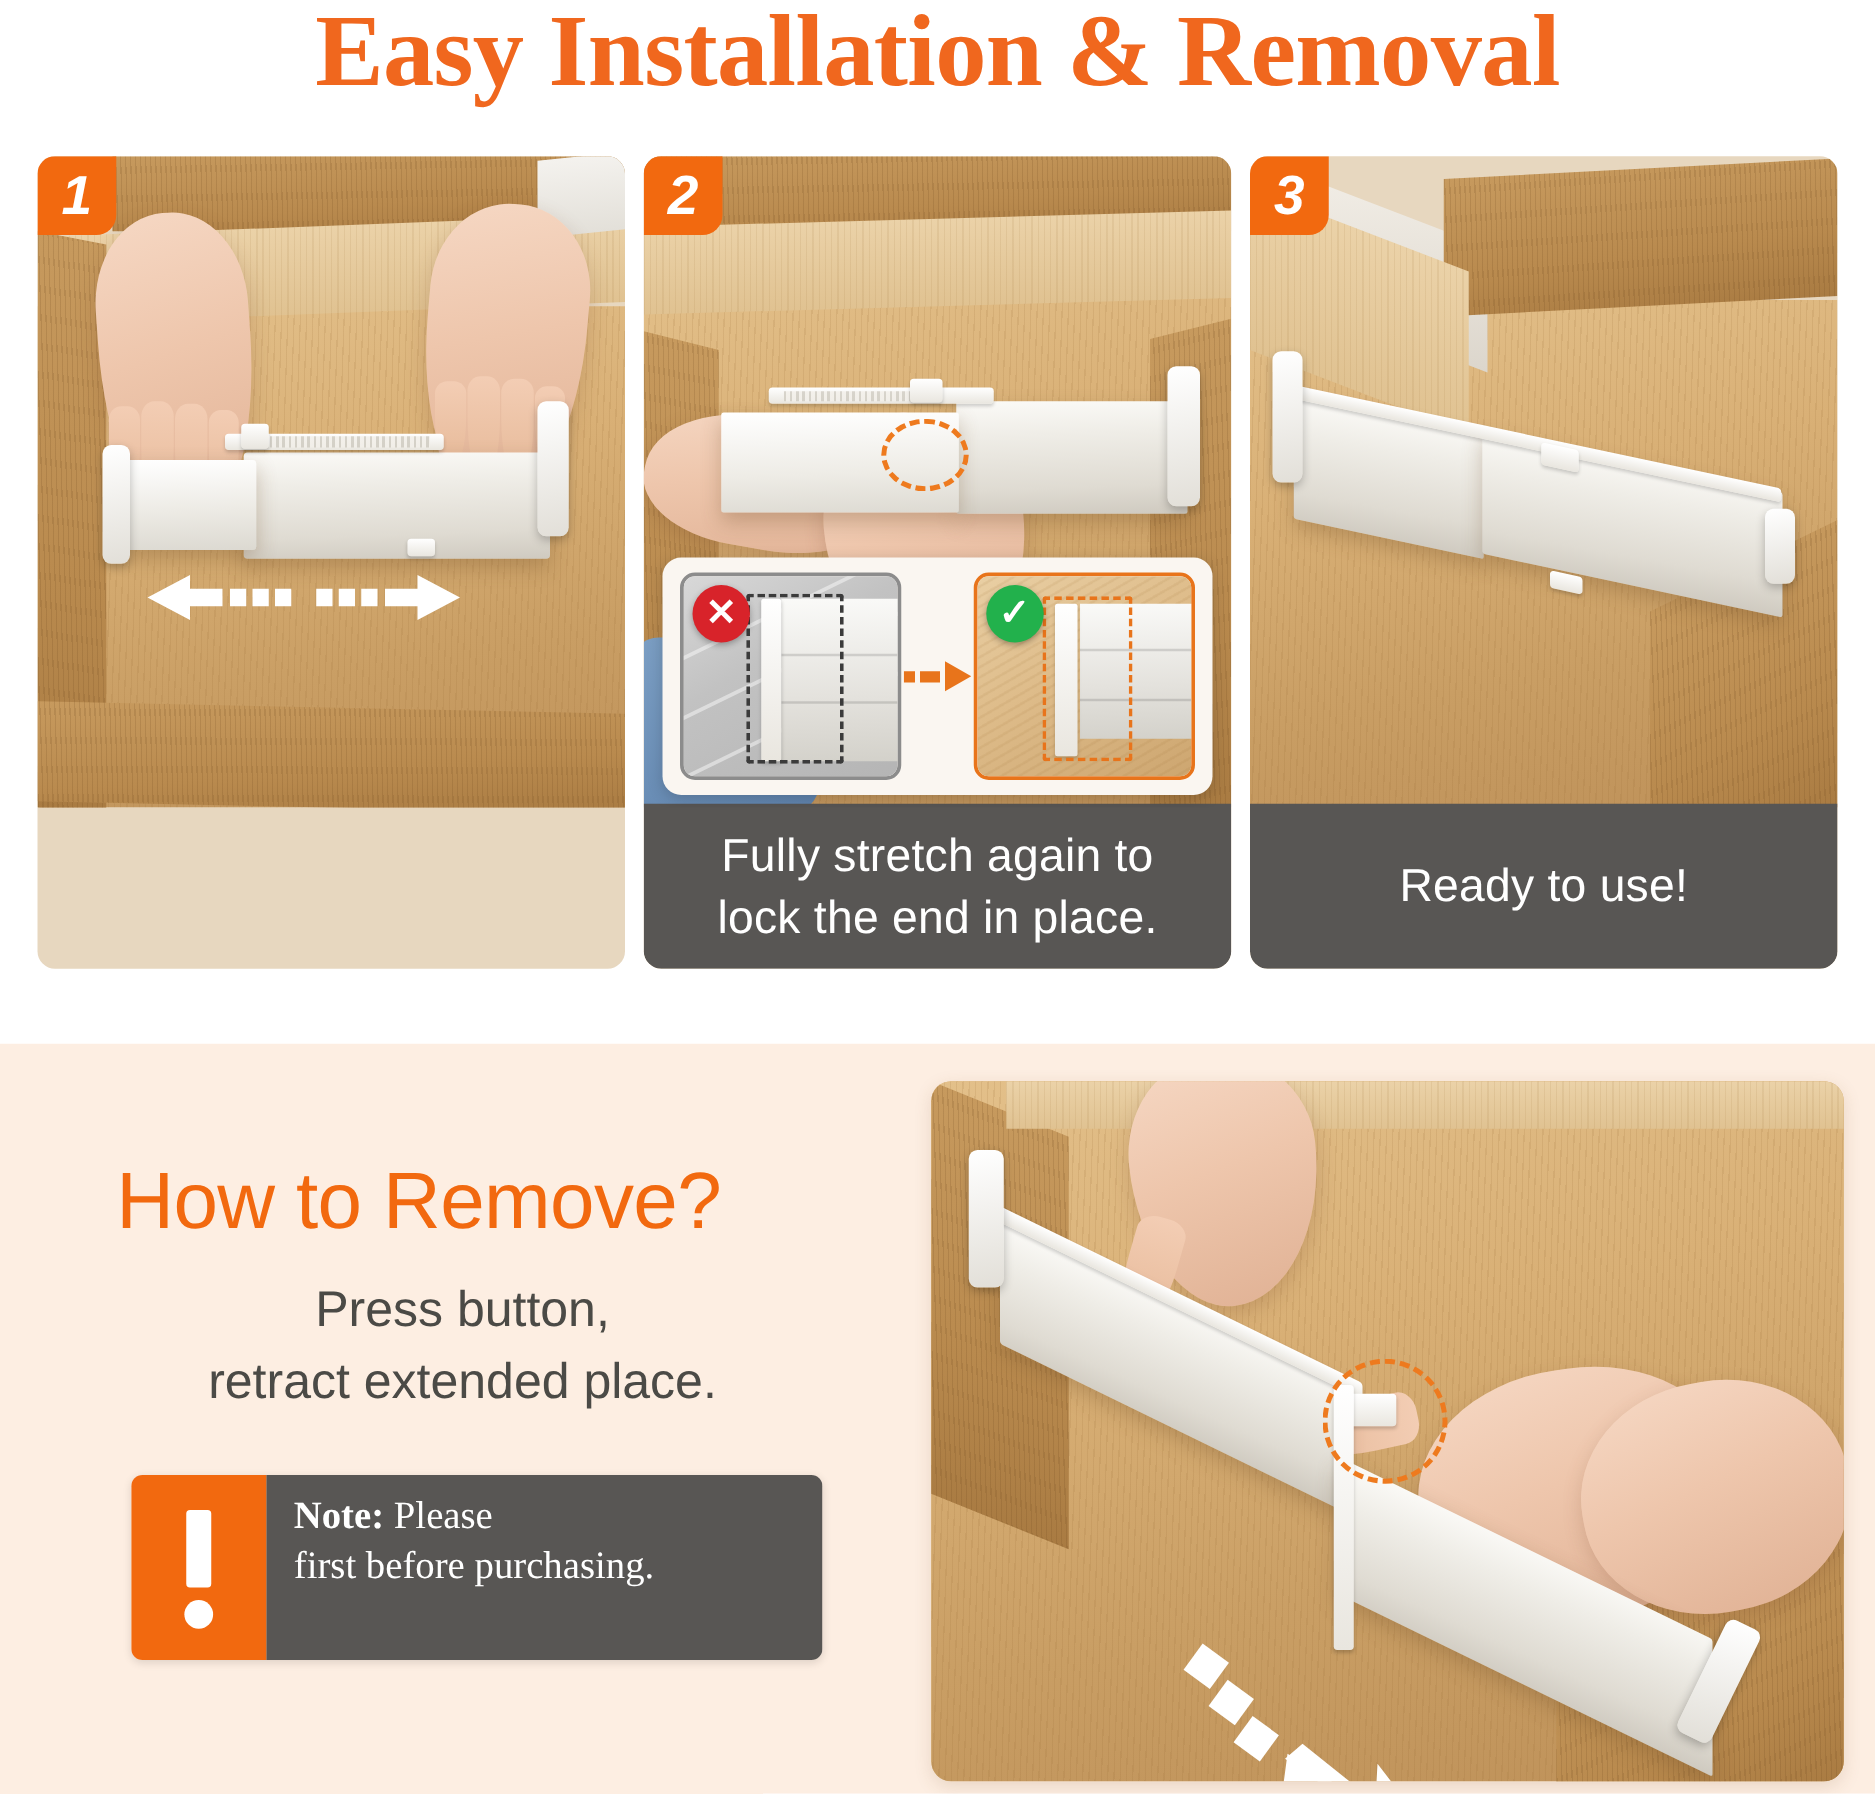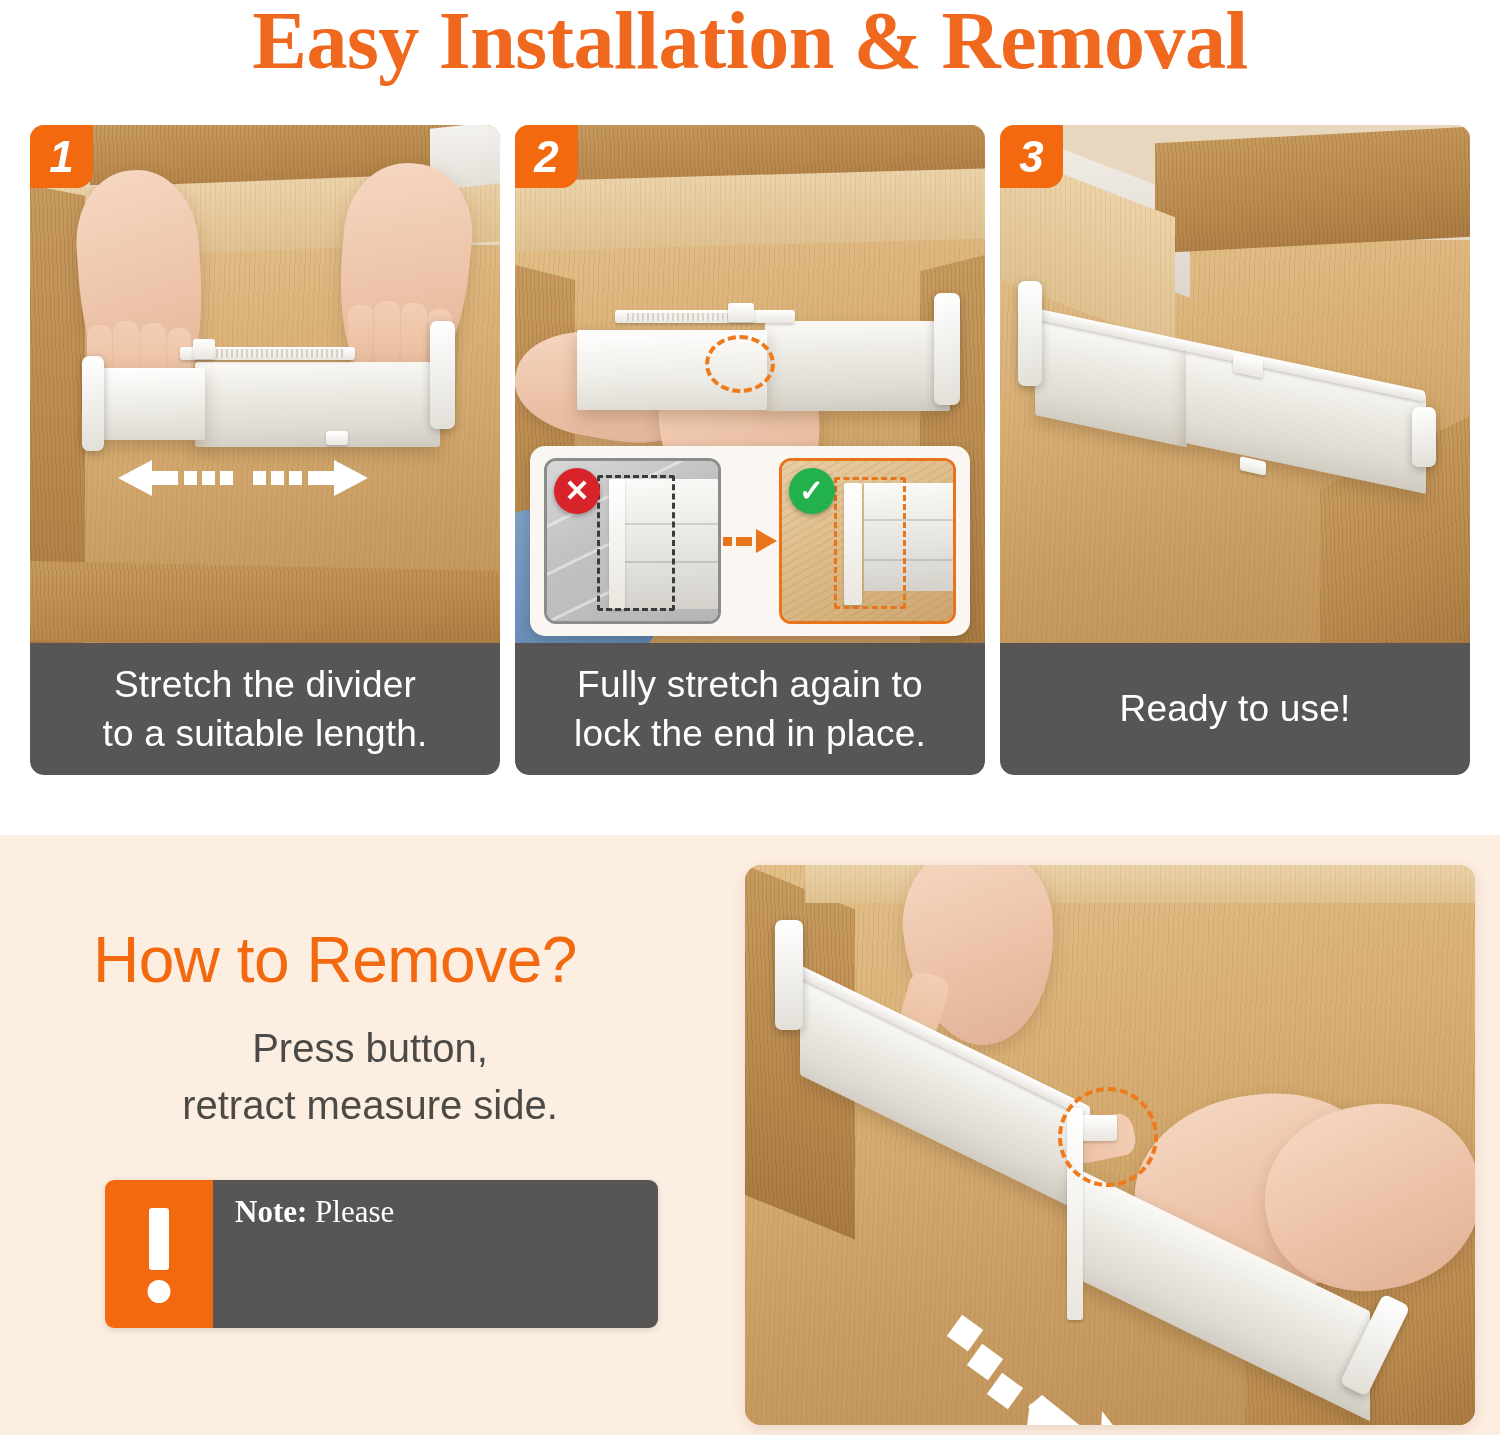--- a/index.html
+++ b/index.html
@@ -368,24 +368,20 @@
           <rect x="135" y="16" width="13" height="14" fill="#ffffff"></rect>
           <rect x="153" y="16" width="13" height="14" fill="#ffffff"></rect>
           <rect x="171" y="16" width="13" height="14" fill="#ffffff"></rect>
           <polygon points="250,23 216,5 216,16 190,16 190,30 216,30 216,41" fill="#ffffff"></polygon>
         </svg>
       </div>
     </div>
 
     <div class="num-badge">1</div>
 
-    <div class="caption">
-      <span class="cline">Stretch the divider</span>
-      <span class="cline">to a suitable length.</span>
-    </div>
   </div>
 
   <div class="step-card">
     <div class="photo">
       <div class="scene">
         <div class="wood-base" style="position:absolute; top:95px; left:0; right:0; bottom:0;"></div>
         <div class="wood-dark" style="position:absolute; top:0; left:0; right:0; height:60px;"></div>
         <div class="wood-light" style="position:absolute; top:50px; left:0; right:0; height:70px; transform:skewY(-1.6deg);"></div>
         <div class="wood-dark" style="position:absolute; top:140px; left:0; width:60px; bottom:0; transform:skewY(14deg); transform-origin:top left;"></div>
         <div class="wood-dark" style="position:absolute; top:130px; right:0; width:65px; bottom:0; transform:skewY(-14deg); transform-origin:top right;"></div>
@@ -483,30 +479,31 @@
   </div>
 
 </div>
 
 <div class="cream-section">
 
   <div class="remove-title">How to Remove?</div>
 
   <div class="remove-sub">
     <span class="cline">Press button,</span>
-    <span class="cline">retract measure side.</span>
+    <span class="cline">retract extended place.</span>
   </div>
 
   <div class="note-box">
     <div class="note-icon">
       <div class="bang-bar"></div>
       <div class="bang-dot"></div>
     </div>
     <div class="note-text">
       <span class="cline"><b>Note:</b><span> Please</span></span>
+      <span class="cline">first before purchasing.</span>
     </div>
   </div>
 
   <div class="remove-photo">
     <div class="scene">
       <div class="wood-base rp-floor"></div>
       <div class="wood-dark rp-wall-left"></div>
       <div class="wood-dark rp-rim-right"></div>
       <div class="wood-light" style="position:absolute; top:0; left:60px; right:0; height:38px;"></div>
 

